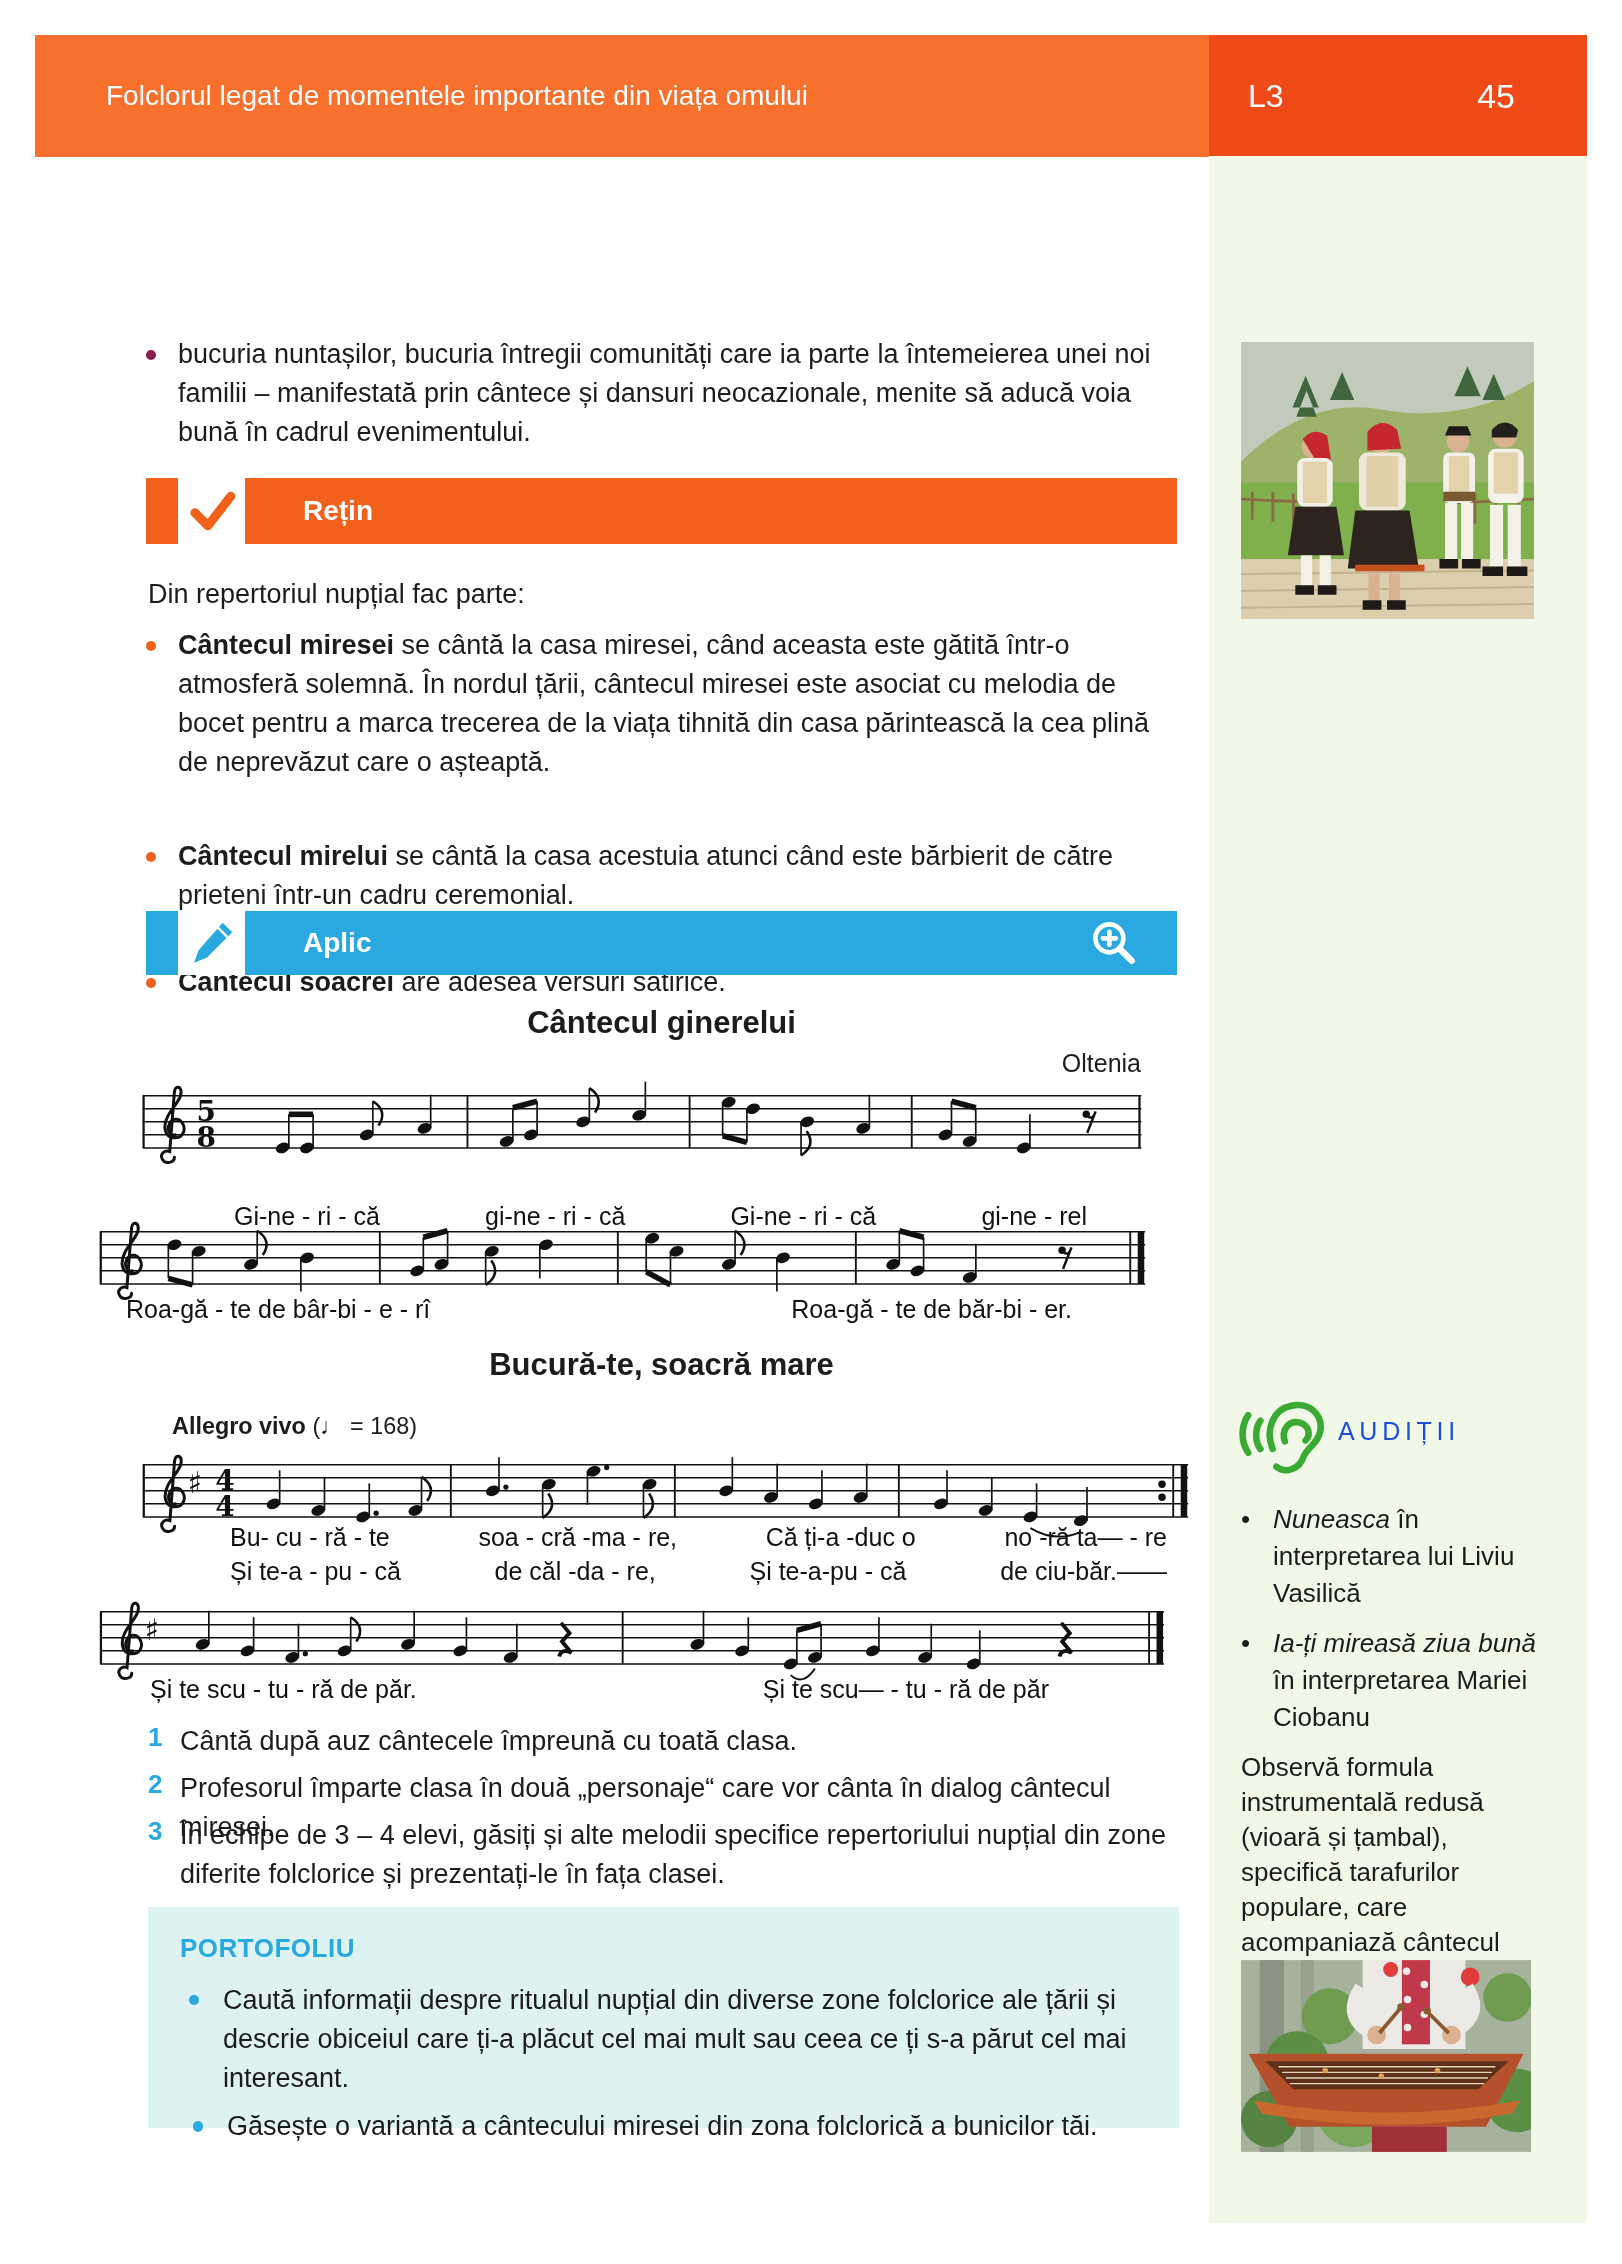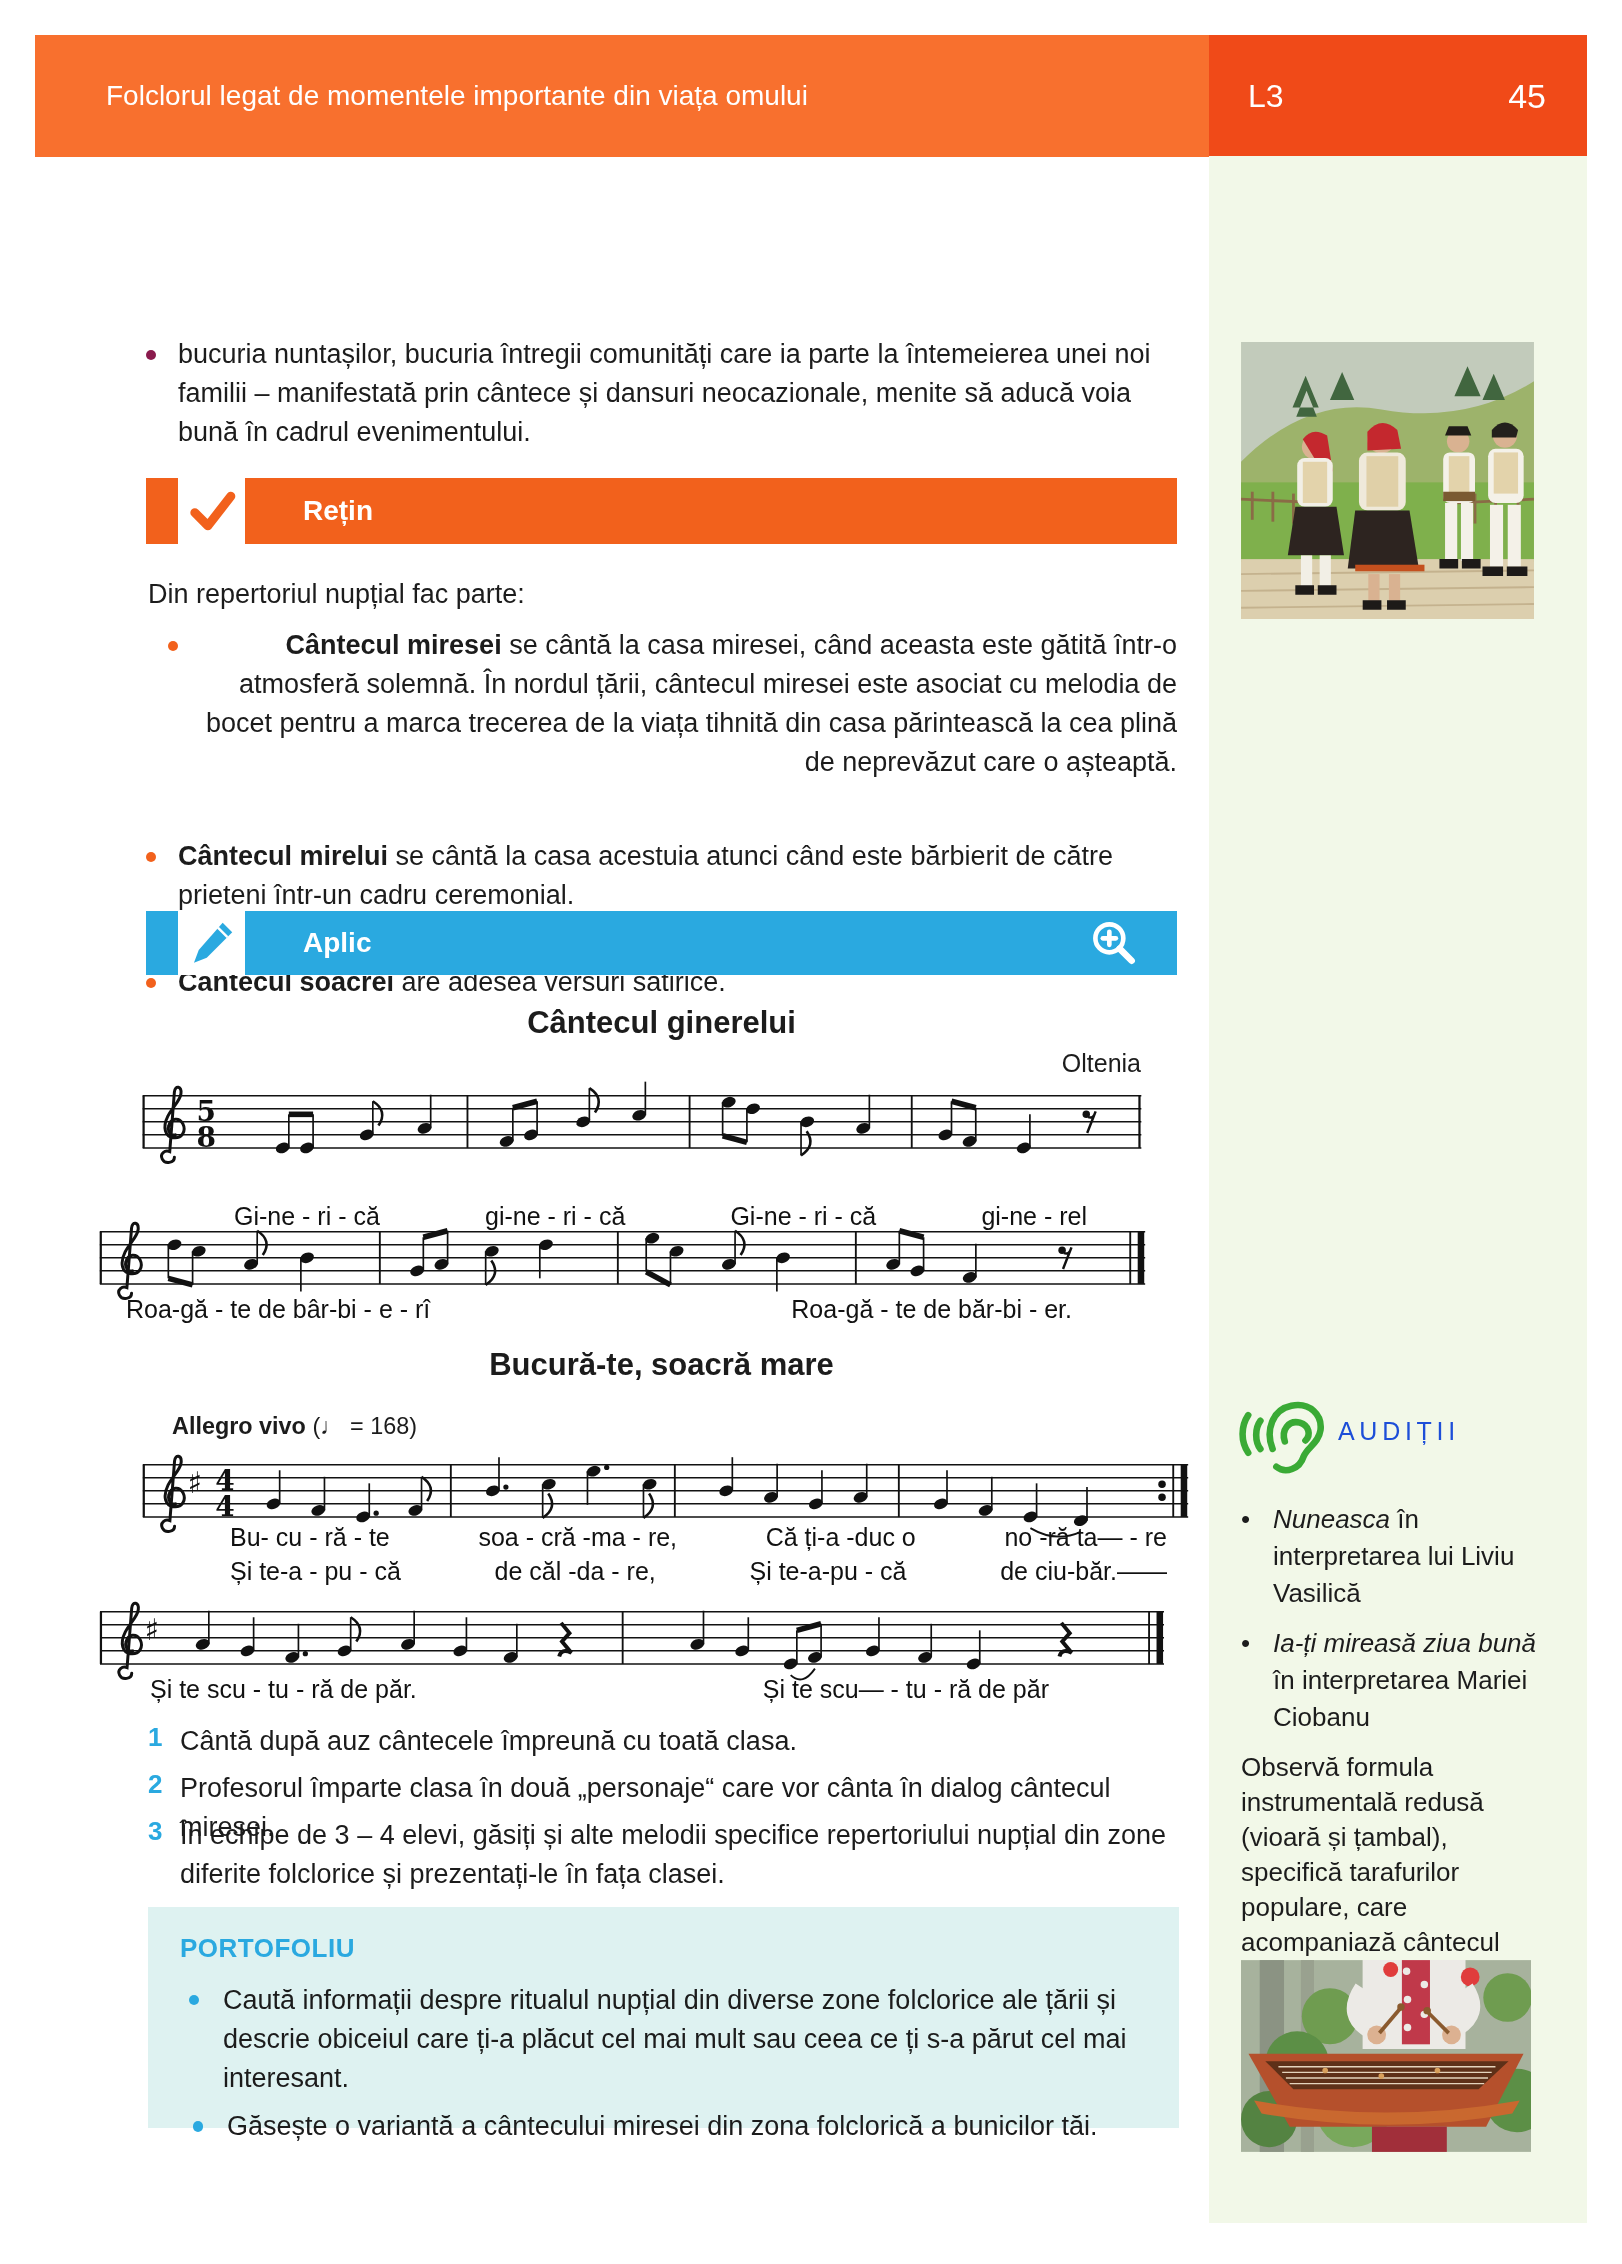--- a/index.html
+++ b/index.html
@@ -3,21 +3,21 @@
 <meta charset="utf-8">
 <style>
   html,body{margin:0;padding:0;background:#fff;font-family:"Liberation Sans",sans-serif;color:#1c1c1c;}
   #canvas{position:relative;width:1623px;height:2265px;background:#fff;overflow:hidden;}
   .abs{position:absolute;}
   
   .hdr{left:35px;top:35px;width:1552px;height:122px;background:#f8702e;display:flex;align-items:center;}
   .hdr-title{padding-left:71px;color:#fff;font-size:28px;flex:1;}
   .hdr-right{width:378px;height:100%;background:#f04a18;display:flex;align-items:center;color:#fff;}
   .hdr-lesson{font-size:32px;padding-left:39px;flex:1;}
-  .hdr-page{font-size:34px;padding-right:41px;}
+  .hdr-page{font-size:34px;padding-right:72px;}
   
   .sidebar{left:1209px;top:156px;width:378px;height:2067px;background:#f2f8e8;}
   
   .btxt{font-size:27px;line-height:39px;}
   .bullet-dot{width:10.3px;height:10.3px;border-radius:50%;display:inline-block;}
   
   .bar{left:146px;width:1031px;display:flex;align-items:stretch;justify-content:center;}
   .bar-strip{width:32px;}
   .bar-box{width:67px;background:#fff;display:flex;align-items:center;justify-content:center;}
   .bar-label{color:#fff;font-size:28px;font-weight:bold;display:flex;align-items:center;padding-left:58px;flex:1;}
@@ -207,21 +207,21 @@
     <div class="bar-box">
       <svg width="54" height="52" viewBox="0 0 66 60">
         <path d="M12,32 L28,48 L56,12" fill="none" stroke="#f2611c" stroke-width="11" stroke-linecap="round" stroke-linejoin="round"></path>
       </svg>
     </div>
     <div class="bar-label">Rețin</div>
   </div>
 
   <div class="abs btxt" style="left:148px;top:575px;width:1031px;">Din repertoriul nupțial fac parte:</div>
 
-  <div class="abs" style="left:146px;top:626px;width:1031px;display:flex;text-align:right;">
+  <div class="abs" style="left:146px;top:626px;width:1031px;display:flex;">
     <span style="width:32px;padding-top:11.2px;"><span class="bullet-dot" style="background:#f2611c;"></span></span>
     <span class="btxt" style="flex:1;"><b>Cântecul miresei</b><span> se cântă la casa miresei, când aceasta este gătită într-o atmosferă solemnă. În nordul țării, cântecul miresei este asociat cu melodia de bocet pentru a marca trecerea de la viața tihnită din casa părintească la cea plină de neprevăzut care o așteaptă.</span></span>
   </div>
   <div class="abs" style="left:146px;top:837px;width:1031px;display:flex;">
     <span style="width:32px;padding-top:11.2px;"><span class="bullet-dot" style="background:#f2611c;"></span></span>
     <span class="btxt" style="flex:1;"><b>Cântecul mirelui</b><span> se cântă la casa acestuia atunci când este bărbierit de către prieteni într-un cadru ceremonial.</span></span>
   </div>
   <div class="abs" style="left:146px;top:963px;width:1031px;display:flex;">
     <span style="width:32px;padding-top:11.2px;"><span class="bullet-dot" style="background:#f2611c;"></span></span>
     <span class="btxt" style="flex:1;"><b>Cântecul soacrei</b><span> are adesea versuri satirice.</span></span>

